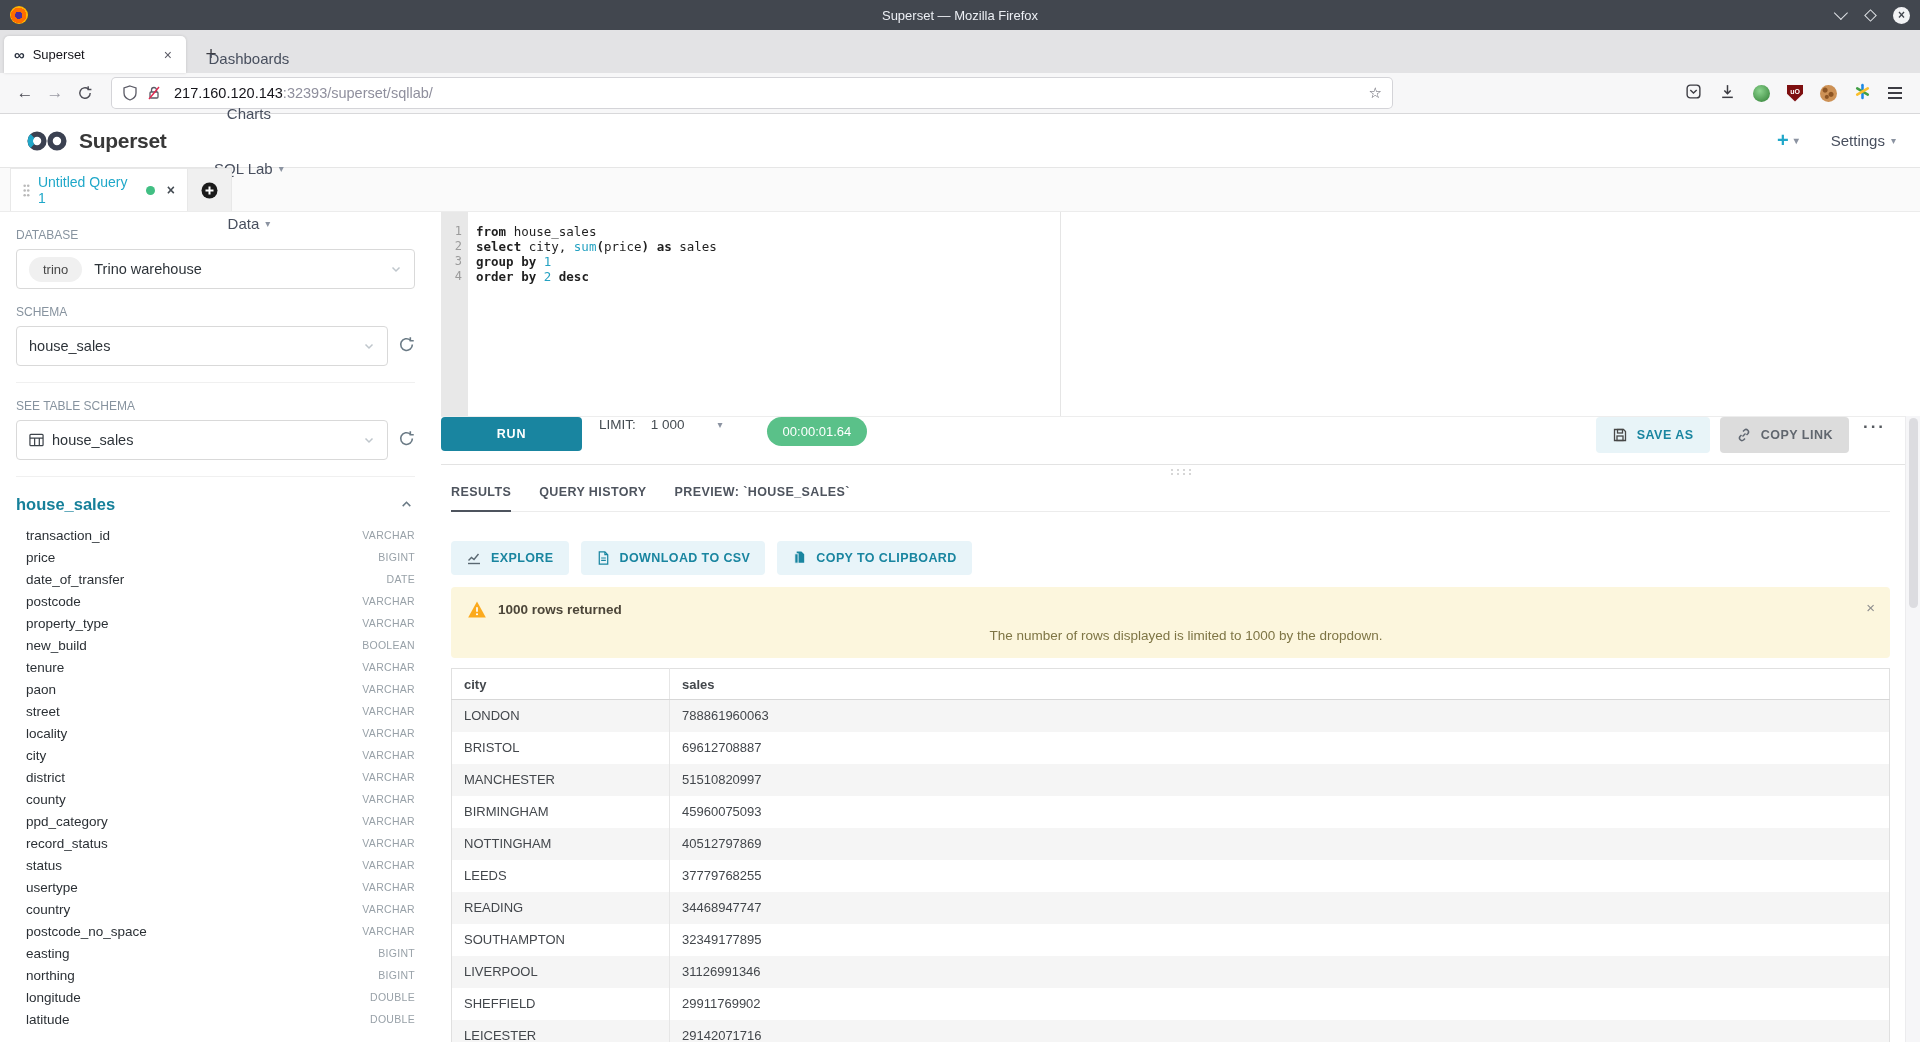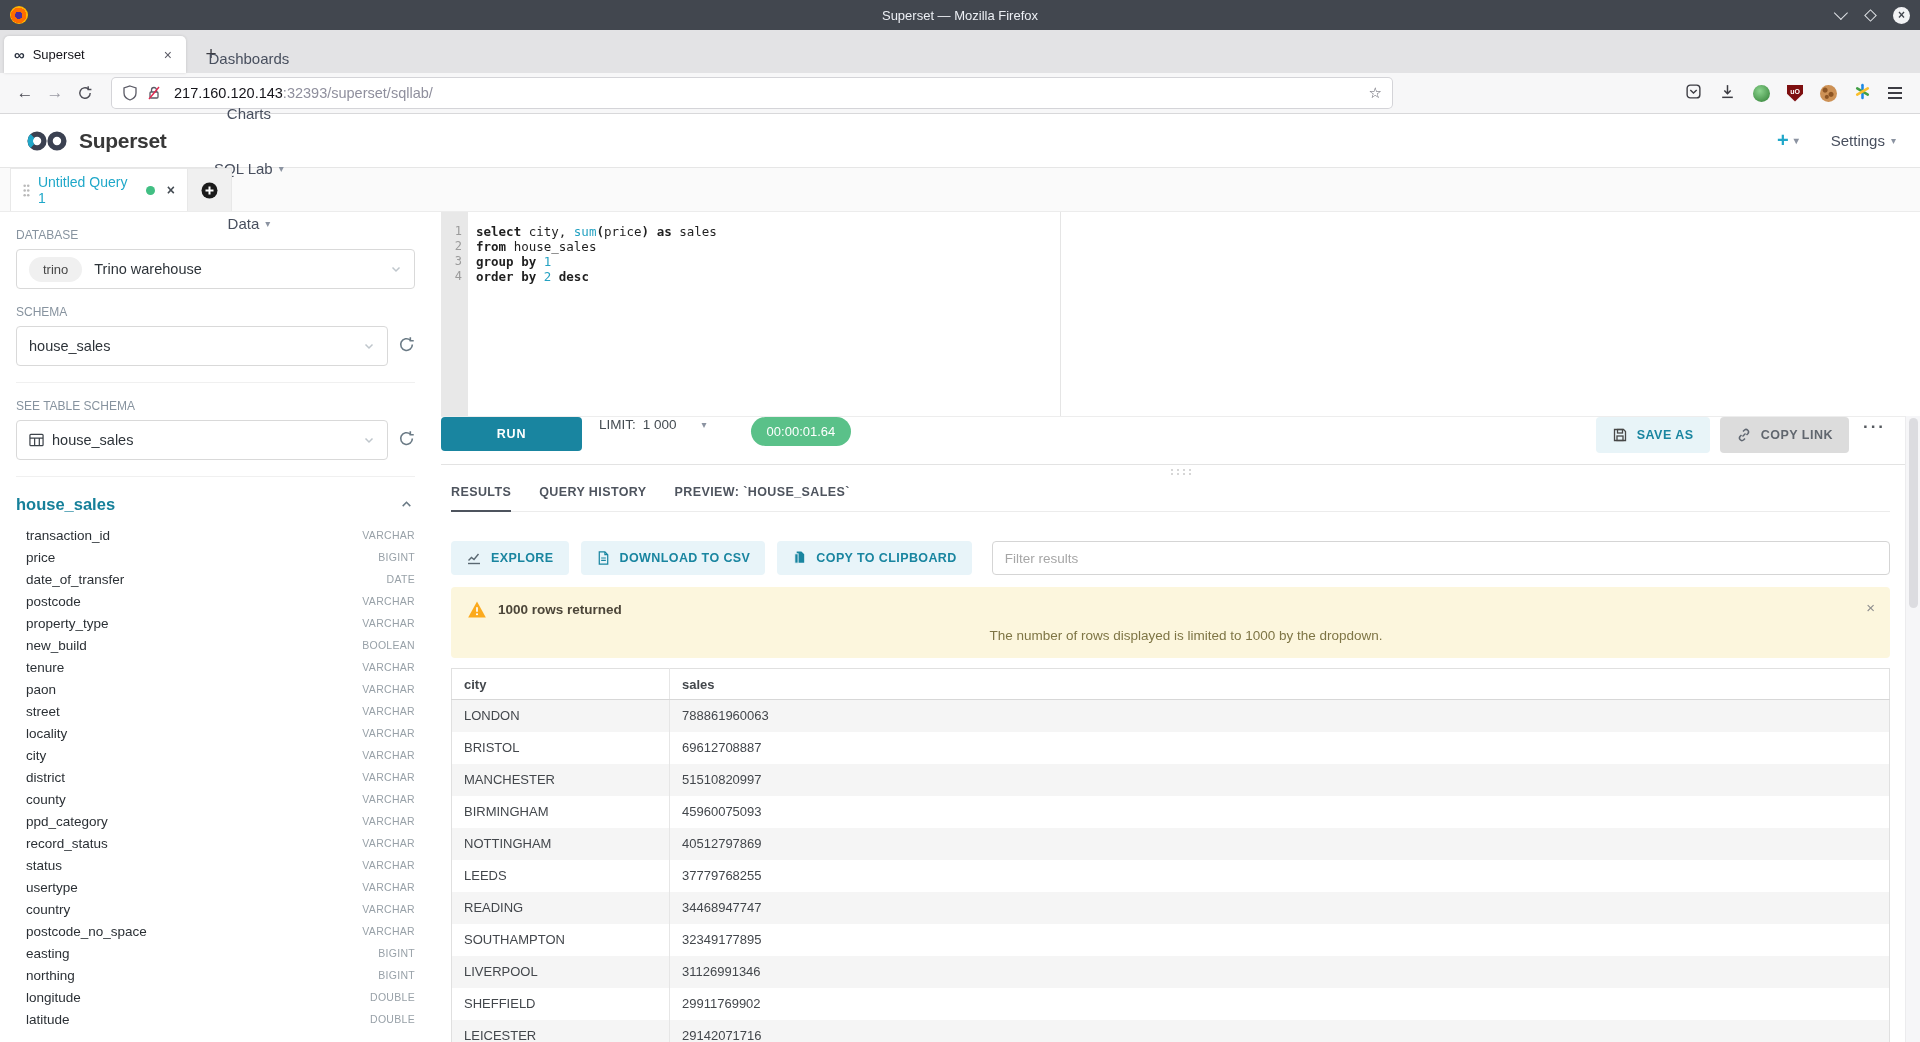--- a/index.html
+++ b/index.html
@@ -92,21 +92,21 @@
   .ruler { position:absolute; top:0; bottom:0; left:592px; width:1px; background:#e5e5e5; }
   .code-line { white-space:pre; position:relative; }
   .tk-kw { font-weight:bold; color:#1f1f1f; }
   .tk-pl { color:#1f1f1f; }
   .tk-fn { color:#25a2c2; }
   .tk-num { color:#25a2c2; }
 
   
   .run-toolbar { height:49px; border-top:1px solid #ededed; border-bottom:1px solid #e3e3e3; display:flex; align-items:flex-start; padding:0 34px 0 0; }
   .run-btn { width:141px; height:34px; background:#1985a0; border-radius:4px; color:#fff; font-weight:bold; font-size:12.5px; letter-spacing:.8px; display:flex; align-items:center; justify-content:center; }
-  .limit { margin-left:17px; display:flex; align-items:center; font-size:13.5px; color:#454c52; }
+  .limit { margin-left:17px; display:flex; align-items:center; font-size:13.5px; color:#454c52;gap:8px; }
   .limit .lv { margin-left:7px; }
   .limit .caret { margin-left:25px; }
   .timer-pill { margin-left:44px; height:29px; background:#5ac189; border-radius:16px; color:#fff; font-size:13px; display:flex; align-items:center; padding:0 16px; }
   .tb-spacer { flex:1; }
   .saveas-btn { height:36px; background:#e8f4f8; border-radius:4px; display:flex; align-items:center; gap:9px; padding:0 16px; color:#1985a0; font-weight:bold; font-size:12.5px; letter-spacing:.5px; }
   .copylink-btn { margin-left:10px; height:36px; background:#dcdcdc; border-radius:4px; display:flex; align-items:center; gap:9px; padding:0 16px; color:#60666e; font-weight:bold; font-size:12.5px; letter-spacing:.5px; }
   .more-dots { margin-left:14px; color:#55595f; font-weight:bold; font-size:17px; letter-spacing:2px; }
 
   
   .south { flex:1; padding:0 30px 0 10px; position:relative; overflow:hidden; }
@@ -440,22 +440,22 @@
     <div class="right-pane">
       <div class="editor">
         <div class="gutter">
             <div class="gut-num">1</div>
             <div class="gut-num">2</div>
             <div class="gut-num">3</div>
             <div class="gut-num">4</div>
           </div>
         <div class="code-area">
           <div class="ruler"></div>
-        <div class="code-line"><span class="tk-kw">select</span><span class="tk-pl"> city, </span><span class="tk-fn">sum</span><span class="tk-kw">(</span><span class="tk-pl">price</span><span class="tk-kw">)</span><span class="tk-pl"> </span><span class="tk-kw">as</span><span class="tk-pl"> sales</span></div>
-            <div class="code-line"><span class="tk-kw">from</span><span class="tk-pl"> house_sales</span></div>
+        <div class="code-line"><span class="tk-kw">from</span><span class="tk-pl"> house_sales</span></div>
+            <div class="code-line"><span class="tk-kw">select</span><span class="tk-pl"> city, </span><span class="tk-fn">sum</span><span class="tk-kw">(</span><span class="tk-pl">price</span><span class="tk-kw">)</span><span class="tk-pl"> </span><span class="tk-kw">as</span><span class="tk-pl"> sales</span></div>
             <div class="code-line"><span class="tk-kw">group by</span><span class="tk-pl"> </span><span class="tk-num">1</span></div>
             <div class="code-line"><span class="tk-kw">order by</span><span class="tk-pl"> </span><span class="tk-num">2</span><span class="tk-pl"> </span><span class="tk-kw">desc</span></div>
           </div>
       </div>
 
       <div class="run-toolbar">
         <div class="run-btn">RUN</div>
         <div class="limit">
           <span>LIMIT:</span>
           <span class="lv">1 000</span>
@@ -518,21 +518,20 @@
               </svg>
             <span>DOWNLOAD TO CSV</span>
           </div>
           <div class="act-btn">
             <svg width="15" height="16" viewBox="0 0 16 16">
                 <path d="M5 1h5l3 3v9H5z" fill="#1985a0"></path>
                 <rect x="3" y="3.5" width="3.5" height="10" fill="#1985a0" stroke="#e8f4f9" stroke-width="1"></rect>
               </svg>
             <span>COPY TO CLIPBOARD</span>
           </div>
-          <input class="filter-input" placeholder="Filter results" style="">
         </div>
 
         <div class="alert">
           <div class="alert-head">
             <svg width="20" height="19" viewBox="0 0 20 20">
                 <path d="M10 1.5L19.3 18.5H.7z" fill="#fbaa1d"></path>
                 <rect x="9.1" y="7.3" width="1.8" height="5.2" rx=".9" fill="#fff"></rect>
                 <circle cx="10" cy="15" r="1.15" fill="#fff"></circle>
               </svg>
             <span class="alert-title">1000 rows returned</span>

